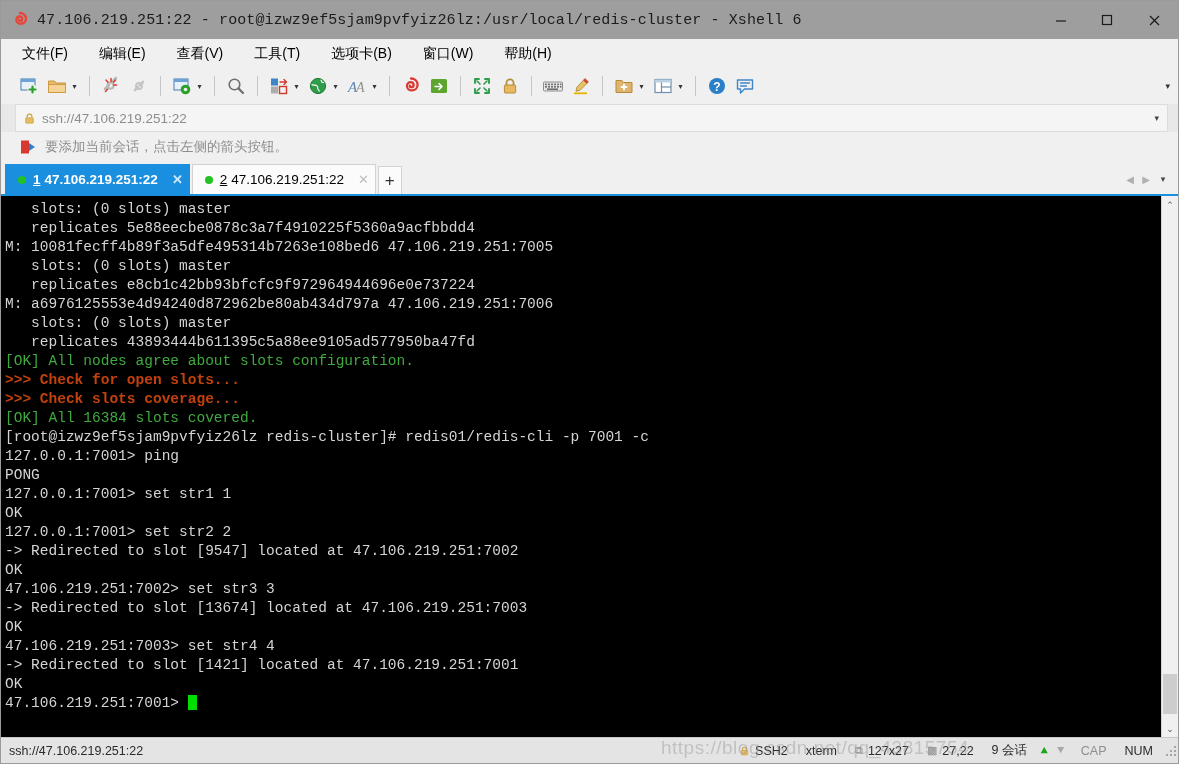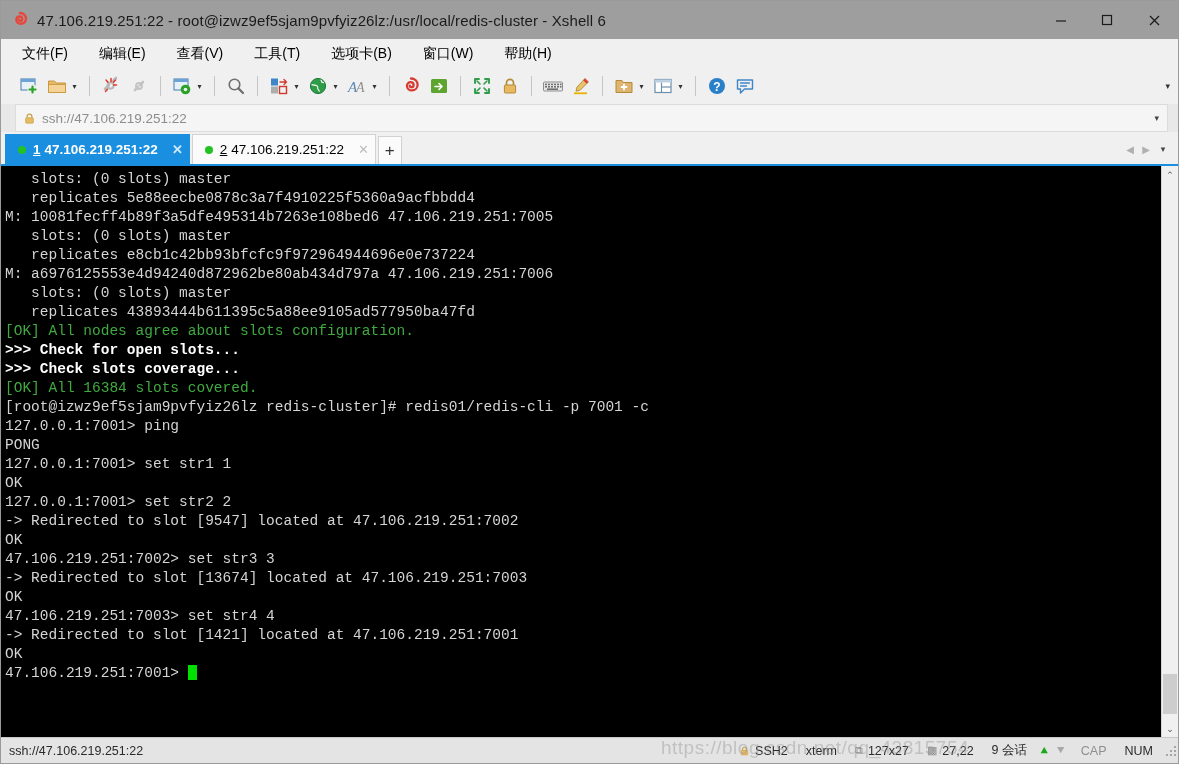--- a/index.html
+++ b/index.html
@@ -28,20 +28,21 @@
   .title-icon {
     width: 18px; height: 18px;
     margin-right: 8px;
     flex: 0 0 18px;
     position: relative;
   }
   .title-text {
     font-size: 15px; color: #1b1b1b;
     white-space: nowrap; overflow: hidden;
     letter-spacing: 0.1px;
+    font-family: Liberation Mono, monospace;
   }
   .win-buttons {
     margin-left: auto; display: flex; height: 38px;
   }
   .win-btn {
     width: 46px; height: 38px;
     display: flex; align-items: center; justify-content: center;
     color: #1b1b1b;
   }
   .win-btn:last-child { width: 48px; }
@@ -187,21 +188,21 @@
     font-family: Liberation Mono, monospace;
     font-size: 14.5px;
     line-height: 19px;
     color: #cfcfcf;
     overflow: hidden;
     white-space: pre;
   }
   .term .line { height: 19px; }
   .c-white  { color: #d4d4d4; }
   .c-green  { color: #3faa3f; }
-  .c-bold   { color: #ffffff; font-weight: bold; }
+  .c-bold   { color: #c2410c; font-weight: bold; }
   .cursor {
     display: inline-block;
     width: 9px; height: 15px;
     background: #00e000;
     vertical-align: -3px;
   }
 
   
   .vscroll {
     flex: 0 0 17px;
@@ -532,20 +533,29 @@
     <span class="addr-lock">
       <svg width="13" height="13" viewBox="0 0 14 14">
         <path d="M4.4 6.2V4.8a2.6 2.6 0 015.2 0v1.4" fill="none" stroke="#c9a046" stroke-width="1.3"></path>
         <rect x="2.9" y="6.2" width="8.2" height="5.8" rx="0.8" fill="#e7bb63" stroke="#c9a046" stroke-width="0.8"></rect>
       </svg>
     </span>
     <span class="addr-text" placeholder="ssh://47.106.219.251:22">ssh://47.106.219.251:22</span>
     <span class="addr-caret">▾</span>
   </div>
 
+  <div class="hintbar">
+    <span class="hint-ico">
+      <svg width="20" height="16" viewBox="0 0 20 16">
+        <path d="M2 1.5l8 0 0 13-8 0z" fill="#d8382e"></path>
+        <path d="M10 4l6 4-6 4z" fill="#2f7fc6"></path>
+      </svg>
+    </span>
+    <span class="hint-text">要添加当前会话，点击左侧的箭头按钮。</span>
+  </div>
 
   <div class="tabstrip">
     <div class="tab active">
       <span class="tab-dot"></span>
       <span class="tab-num">1</span>
       <span class="tab-label">47.106.219.251:22</span>
       <span class="tab-close">✕</span>
     </div>
     <div class="tab">
       <span class="tab-dot"></span>

